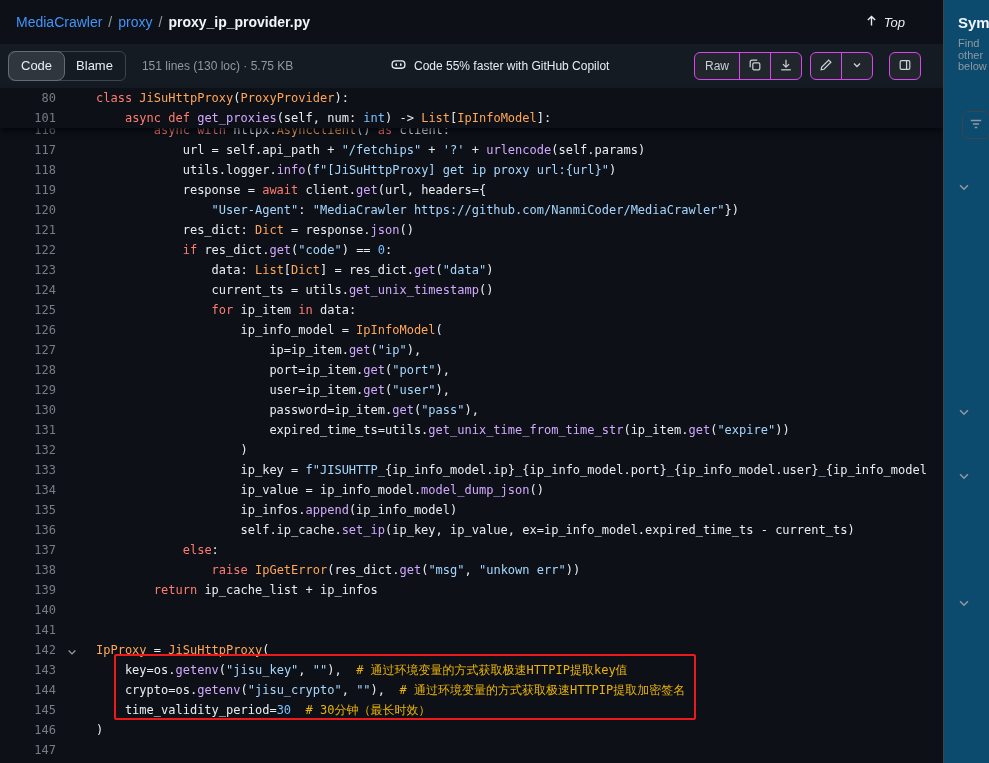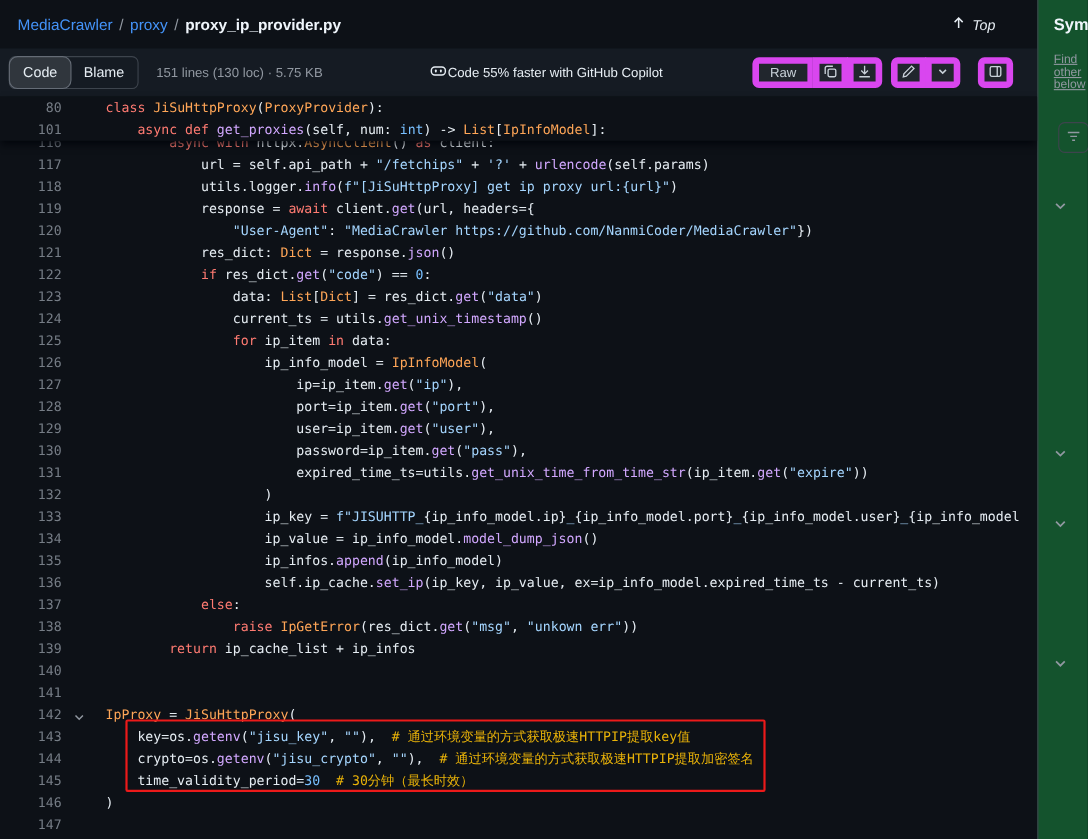--- a/index.html
+++ b/index.html
@@ -37,27 +37,27 @@
     display: flex; border: 1px solid #3d444d; border-radius: 6px; height: 30px; align-items: stretch;
   }
   .seg {
     padding: 0 12px; font-size: 13px; line-height: 28px; color: #e6edf3; cursor: pointer;
     border-radius: 8px; background: transparent; border: none; font-family: inherit;
   }
   .seg.active { background: #30363d; border: 1px solid #656c76; margin: -1px; line-height: 28px; }
   .meta { margin-left: 16px; font-size: 12px; color: #9198a1; white-space: nowrap; }
   .copilot {
     position: absolute; left: 390px; top: 0; height: 44px;
-    display: flex; align-items: center; cursor: pointer; background: none; border: none;
+    display: flex; align-items: center; gap: 7px; cursor: pointer; background: none; border: none;
     color: #e6edf3; font-size: 12px; font-family: inherit;
   }
   .tb-right { margin-left: auto; display: flex; align-items: center; gap: 8px; }
   .btn-group { display: flex; }
   .btn {
-    height: 28px; min-width: 32px; background: #21262d; border: 6px solid #d946ef;
+    height: 28px; min-width: 32px; background: #21262d; border: 1px solid #d946ef;
     color: #c9d1d9; font-size: 12px; display: flex; align-items: center; justify-content: center;
     padding: 0 10px; cursor: pointer; font-family: inherit;
   }
   .btn-group .btn { border-radius: 0; margin-left: -1px; }
   .btn-group .btn:first-child { border-radius: 6px 0 0 6px; margin-left: 0; }
   .btn-group .btn:last-child { border-radius: 0 6px 6px 0; }
   .btn.icon-only { padding: 0; width: 32px; }
   .btn.single { border-radius: 6px; margin-left: 8px; }
 
   
@@ -89,27 +89,27 @@
   .tok-c { color: #eab308; }
 
   .red-box {
     position: absolute; left: 114px; top: 566px; width: 582px; height: 66px;
     border: 2px solid #ec1a1a; border-radius: 2px; z-index: 4; pointer-events: none;
   }
 
   
   .sidebar {
     position: absolute; left: 943px; top: 0; width: 46px; height: 763px;
-    background: #14532d; border-left: 1px solid #3d444d; overflow: hidden;
+    background: #0c4a6e; border-left: 1px solid #3d444d; overflow: hidden;
   }
   .sb-title {
     position: absolute; left: 14px; top: 14px; font-size: 15px; font-weight: 600;
     color: #f0f6fc; white-space: nowrap;
   }
-  .sb-desc { position: absolute; left: 14px; top: 49px; font-size: 11px; line-height: 11.5px; color: #9198a1; text-decoration: underline; }
+  .sb-desc { position: absolute; left: 14px; top: 38px; font-size: 11px; line-height: 11.5px; color: #9198a1; }
   .sb-filter {
     position: absolute; left: 18px; top: 111px; width: 28px; height: 28px;
     background: transparent; border: 1px solid #3d444d; border-radius: 6px;
     display: flex; align-items: center; justify-content: center; cursor: pointer;
   }
   .sb-chev { position: absolute; left: 13px; cursor: pointer; display: block; width: 14px; height: 14px; }
 </style>
 </head>
 <body>
 

